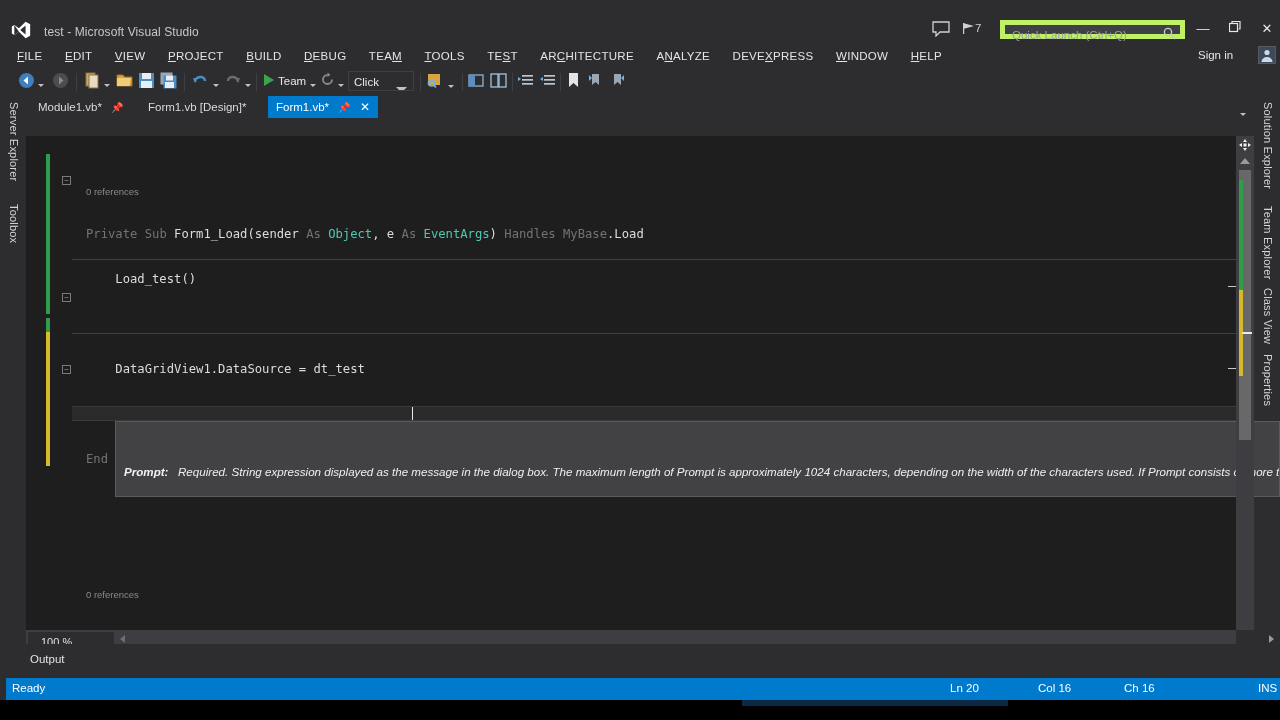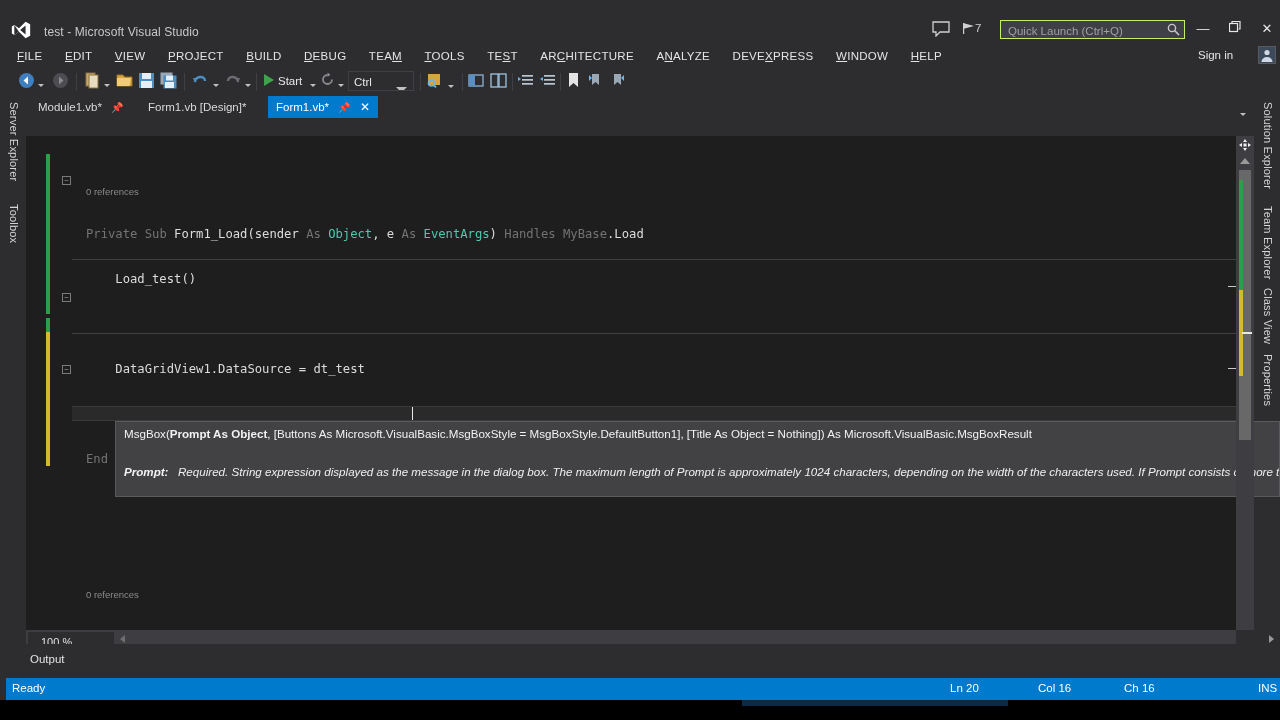--- a/index.html
+++ b/index.html
@@ -25,21 +25,21 @@
     position: absolute; left: 10px; top: 20px; width: 22px; height: 20px;
   }
   .title-text {
     position: absolute; left: 44px; top: 25px;
     font-size: 12px; color: #c8c8c8; letter-spacing: .1px;
   }
   .feedback-ico { position: absolute; left: 932px; top: 21px; width: 18px; height: 16px; }
   .notif-ico { position: absolute; left: 962px; top: 21px; width: 32px; height: 16px; color:#d0d0d0; font-size:12px;}
   .qlaunch {
     position: absolute; left: 1000px; top: 20px; width: 185px; height: 19px;
-    background: #3f3f46; border: 1px solid #bef264;
+    background: #3f3f46; border: 5px solid #bef264;
   }
   .qlaunch input {
     width: 160px; height: 17px; background: transparent; border: 0; outline: none;
     color: #a5a5a5; font-size: 11.5px; font-family: "Liberation Sans", sans-serif;
     padding-left: 7px;
   }
   .qlaunch input::placeholder { color: #a0a0a0; }
   .ql-search { position: absolute; right: 4px; top: 2px; width: 13px; height: 13px; }
   .wbtn {
     position: absolute; top: 18px; width: 26px; height: 22px;
@@ -378,31 +378,31 @@
           <path d="M16 6 L11.5 6 L14 11 z" fill="#6b6b72"></path>
         </svg>
     </div>
     <div class="tool" style="left:245px;top:8px;"><span class="caret"></span></div>
     <div class="sep" style="left:256px;"></div>
     <div class="tool" style="left:262px;">
       <svg width="14" height="16" viewBox="0 0 14 16">
           <path d="M2 2 L12 8 L2 14 z" fill="#3fa34d"></path>
         </svg>
     </div>
-    <div class="tool start-txt" style="left:278px;top:7px;">Start</div>
+    <div class="tool start-txt" style="left:278px;top:7px;">Team</div>
     <div class="tool" style="left:310px;top:8px;"><span class="caret"></span></div>
     <div class="tool" style="left:320px;">
       <svg width="15" height="15" viewBox="0 0 15 15">
           <path d="M12 7.5 A4.5 4.5 0 1 1 7.5 3" fill="none" stroke="#8a8a90" stroke-width="1.8"></path>
           <path d="M7.5 0.5 L7.5 5 L10.5 2.7 z" fill="#8a8a90"></path>
         </svg>
     </div>
     <div class="tool" style="left:338px;top:8px;"><span class="caret"></span></div>
     <div class="debug-box">
-      <span>Ctrl</span>
+      <span>Click</span>
       <span style="position:absolute;right:6px;top:7px;"><span class="caret"></span></span>
     </div>
     <div class="sep" style="left:420px;"></div>
     <div class="tool" style="left:426px;">
       <svg width="17" height="17" viewBox="0 0 17 17">
           <rect x="2" y="2" width="12" height="11" fill="#d8a440"></rect>
           <circle cx="5.5" cy="11" r="3" fill="none" stroke="#6fb5e8" stroke-width="1.6"></circle>
           <line x1="7.6" y1="13" x2="10" y2="15.4" stroke="#6fb5e8" stroke-width="1.8"></line>
         </svg>
     </div>
@@ -528,21 +528,20 @@
       
       
       
       
       
       
     </div>
   </div>
 
   <div class="tooltip">
-    <div class="tt-sig"><span>MsgBox(</span><b>Prompt As Object</b><span>, [Buttons As Microsoft.VisualBasic.MsgBoxStyle = MsgBoxStyle.DefaultButton1], [Title As Object = Nothing]) As Microsoft.VisualBasic.MsgBoxResult</span></div>
     <div class="tt-prompt-lbl">Prompt:</div>
     <div class="tt-prompt-1">Required. String expression displayed as the message in the dialog box. The maximum length of Prompt is approximately 1024 characters, depending on the width of the characters used. If Prompt consists of more than one line,</div>
   </div>
 
   <div class="vscroll">
     <svg class="vscroll-top-ico" viewBox="0 0 14 14">
       <rect x="0" y="0" width="14" height="14" fill="#3e3e42"></rect>
       <path d="M7 1 L9 4 H5 Z M7 13 L5 10 H9 Z M1 7 L4 5 V9 Z M13 7 L10 9 V5 Z" fill="#f0f0f0"></path>
       <rect x="5.5" y="5.5" width="3" height="3" fill="#f0f0f0"></rect>
     </svg>

